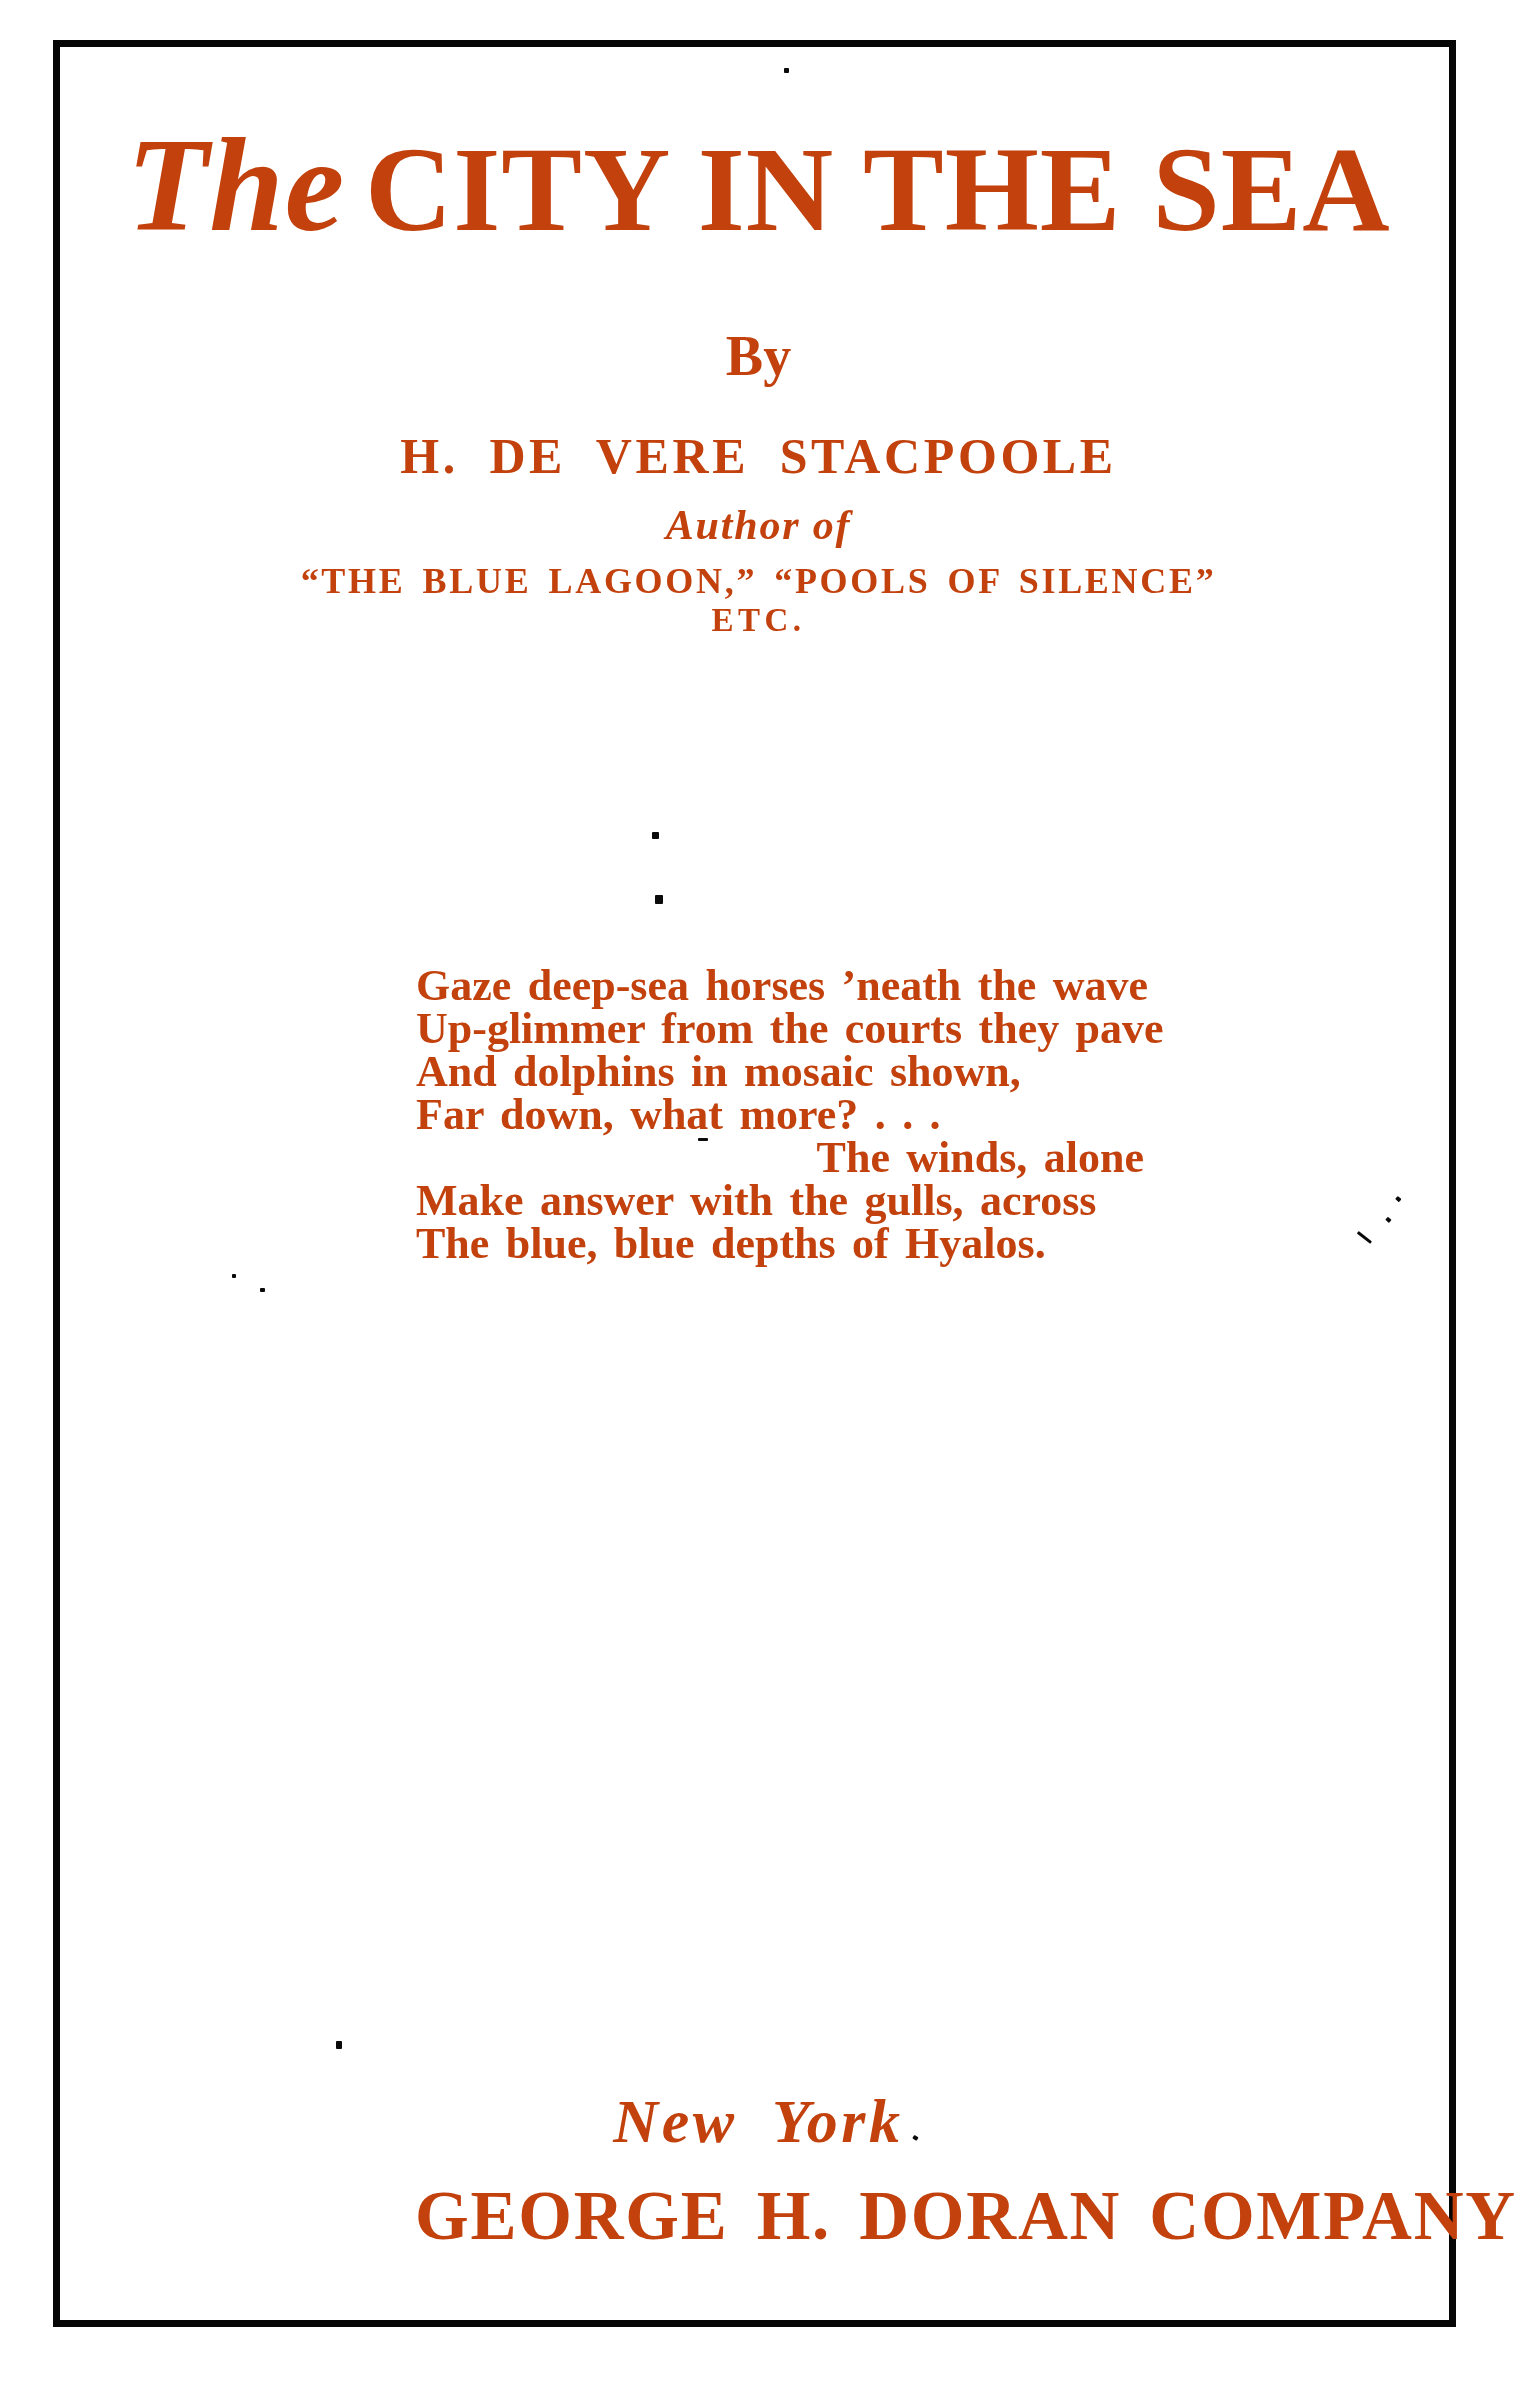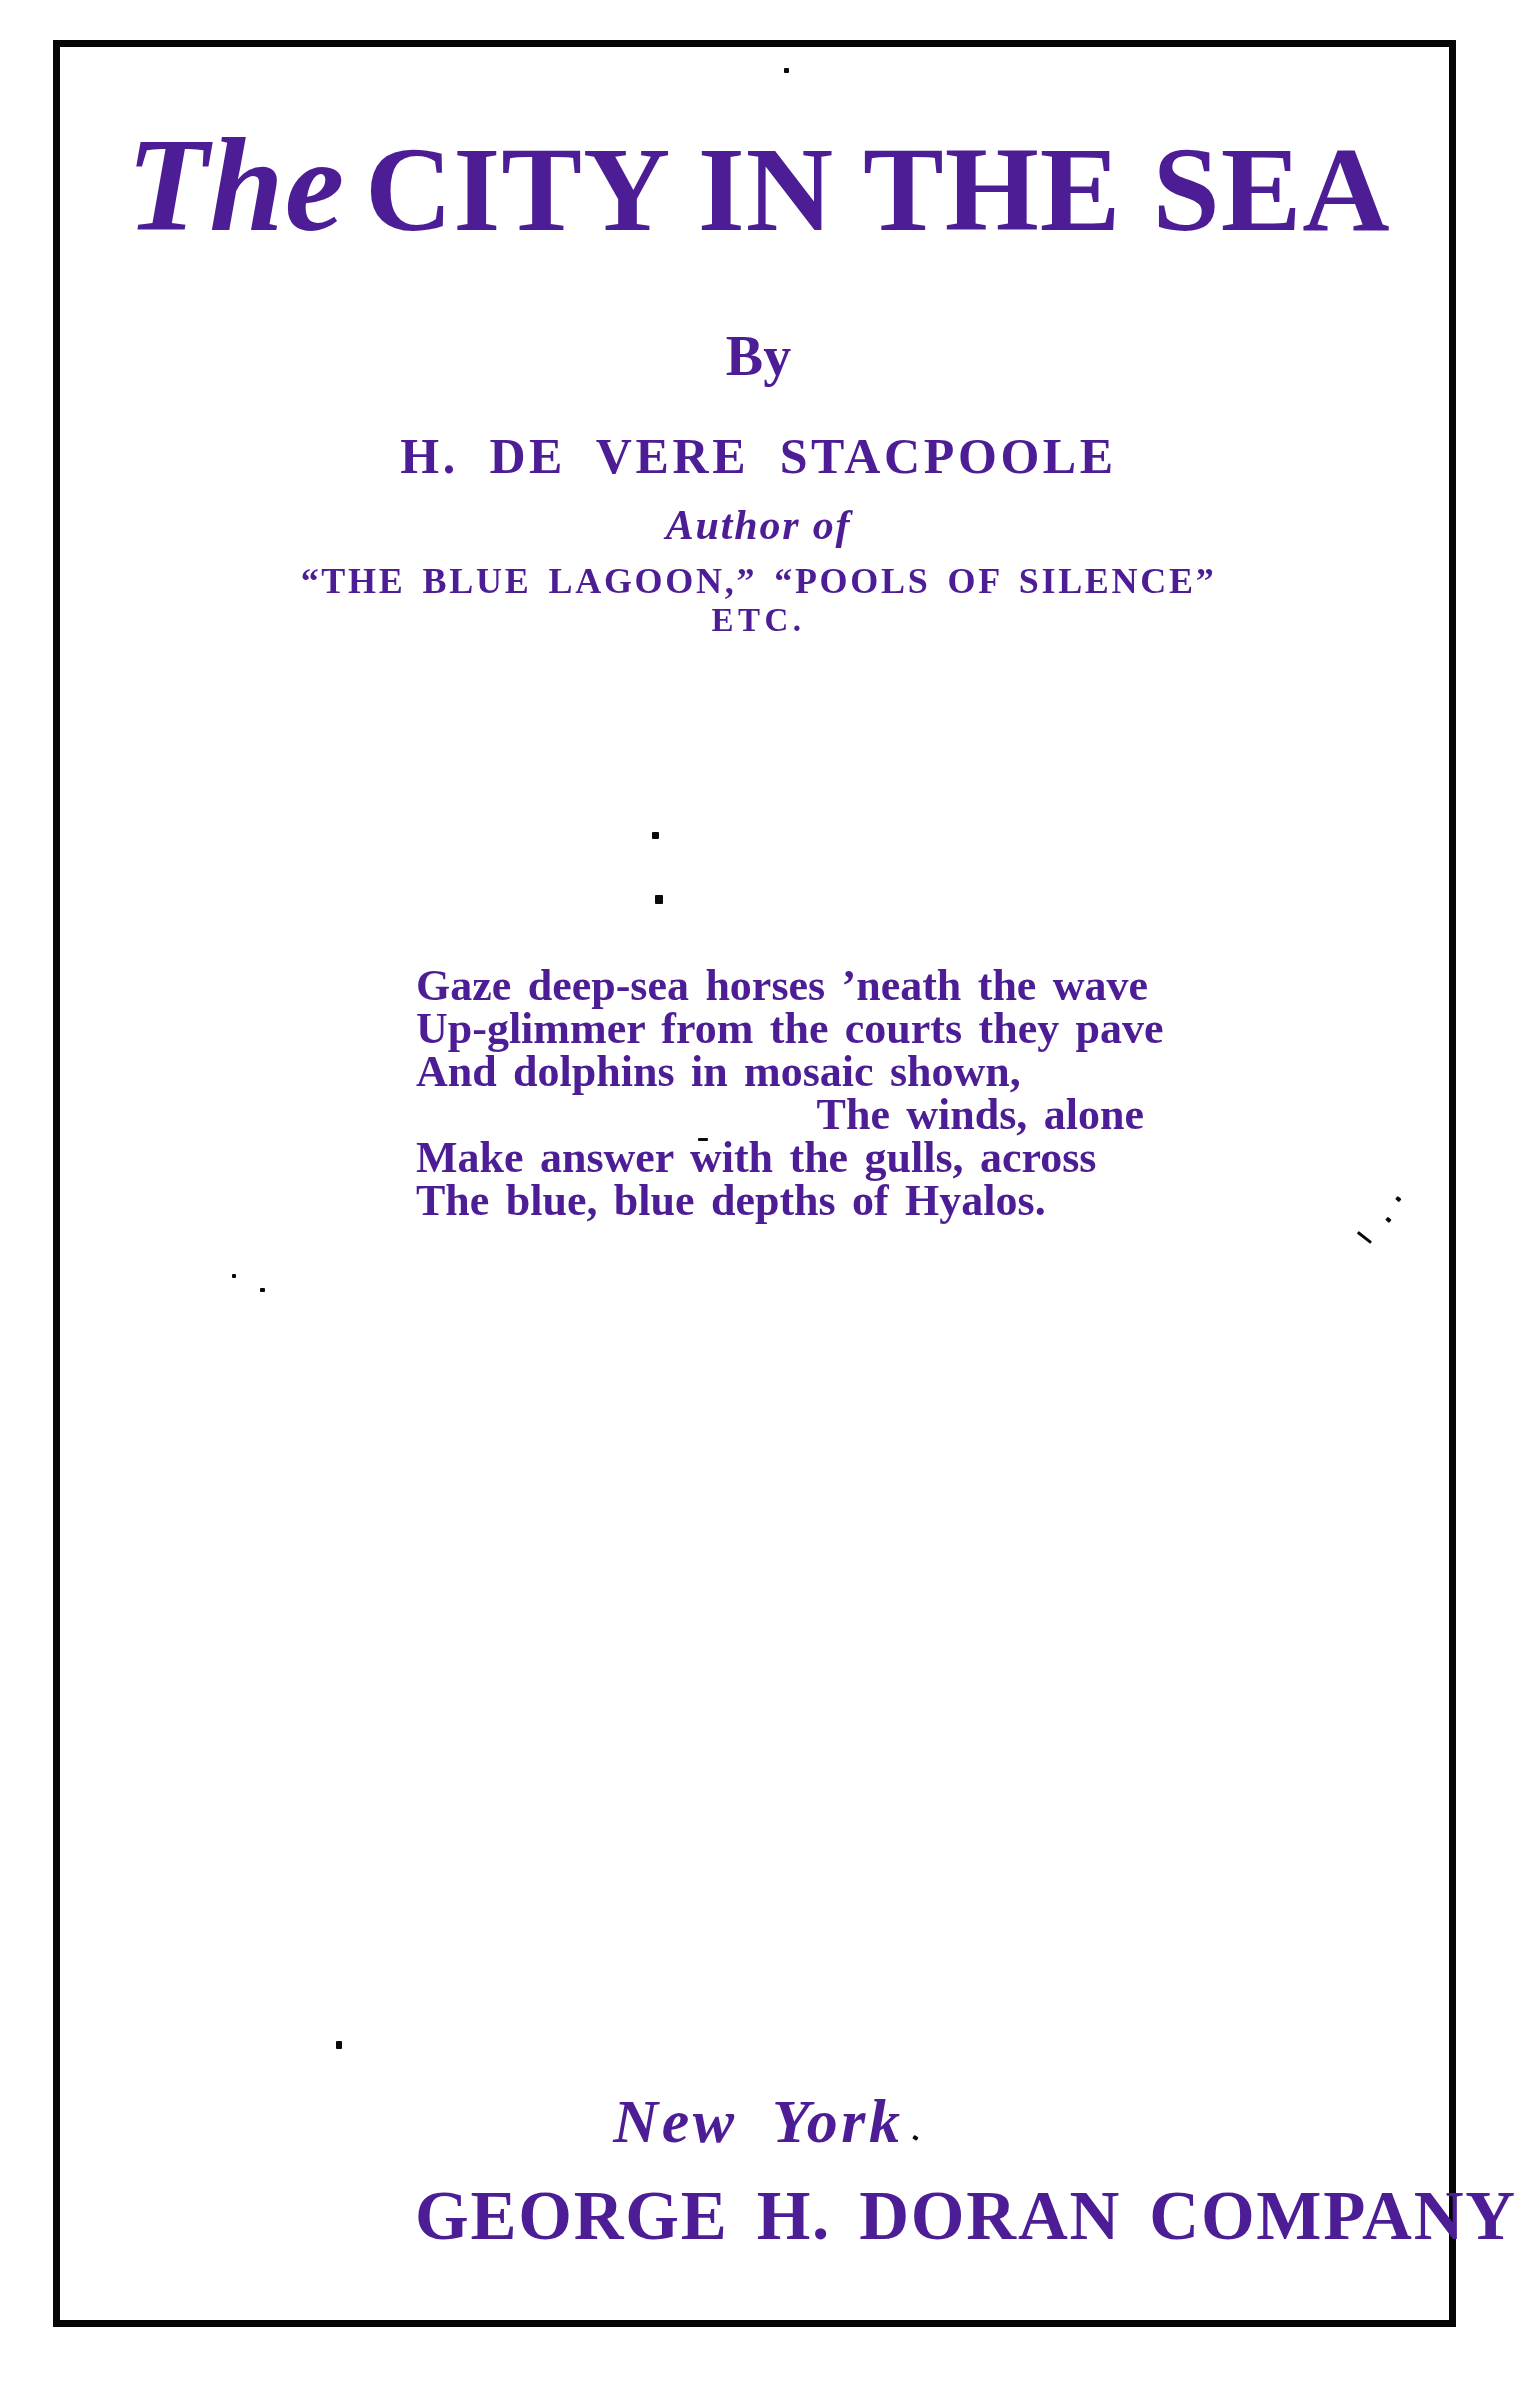--- a/index.html
+++ b/index.html
@@ -1,21 +1,21 @@
 <!DOCTYPE html>
 <html style="font-size:14.5px"><head>
 <meta charset="utf-8">
 <style>
   html, body { margin: 0; padding: 0; background: #ffffff; }
   .page {
     position: relative;
     width: 1517px;
     height: 2401px;
     background: #ffffff;
-    color: #4c1d95;
+    color: #c2410c;
     font-family: "Liberation Serif", serif;
     overflow: hidden;
   }
   .frame {
     position: absolute;
     left: 53px; top: 40px;
     width: 1403px; height: 2287px;
     border: 7.2px solid #060606;
     box-sizing: border-box;
   }
@@ -128,20 +128,21 @@
   <div class="centered author-of">Author of</div>
 
   <div class="centered works">“THE BLUE LAGOON,” “POOLS OF SILENCE”</div>
 
   <div class="centered etc">ETC.</div>
 
   <div class="epigraph">
     <span class="line">Gaze deep-sea horses ’neath the wave</span>
     <span class="line">Up-glimmer from the courts they pave</span>
     <span class="line">And dolphins in mosaic shown,</span>
+    <span class="line">Far down, what more? . . .</span>
     <span class="line indent">The winds, alone</span>
     <span class="line">Make answer with the gulls, across</span>
     <span class="line">The blue, blue depths of Hyalos.</span>
   </div>
 
   <div class="centered imprint-city">New York</div>
 
   <div class="centered imprint-publisher">GEORGE H. DORAN COMPANY</div>
 
   <div class="speck" style="left:784px; top:68px; width:4.5px; height:4.5px;"></div>

